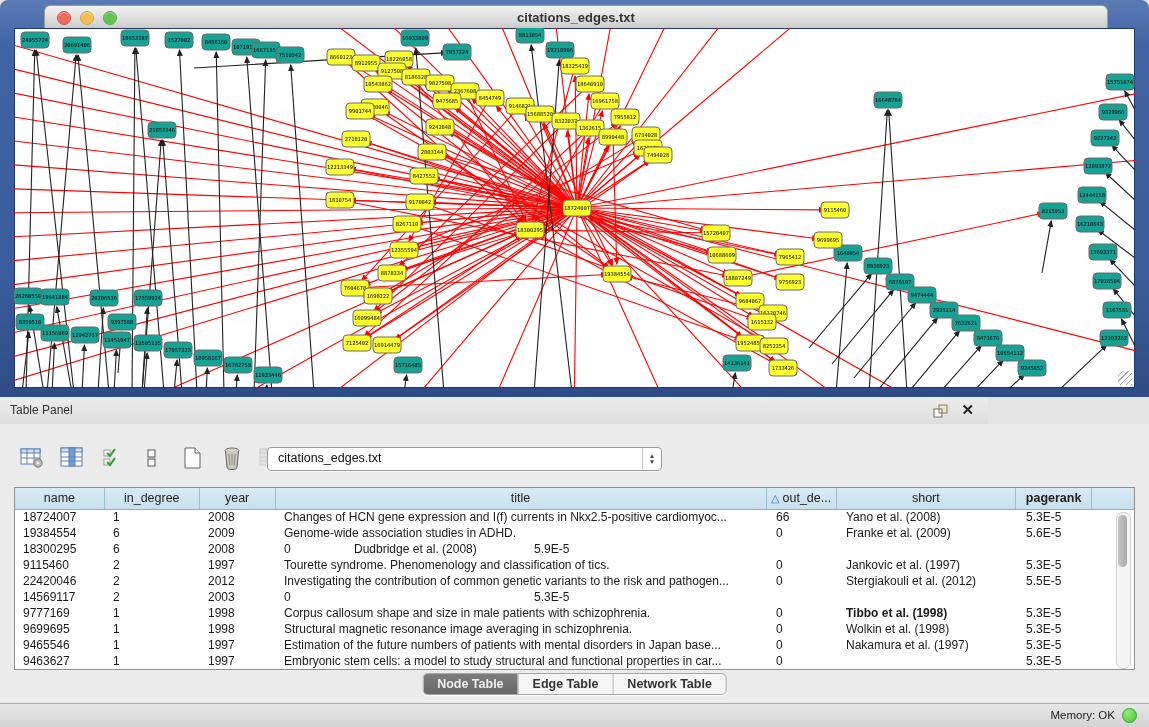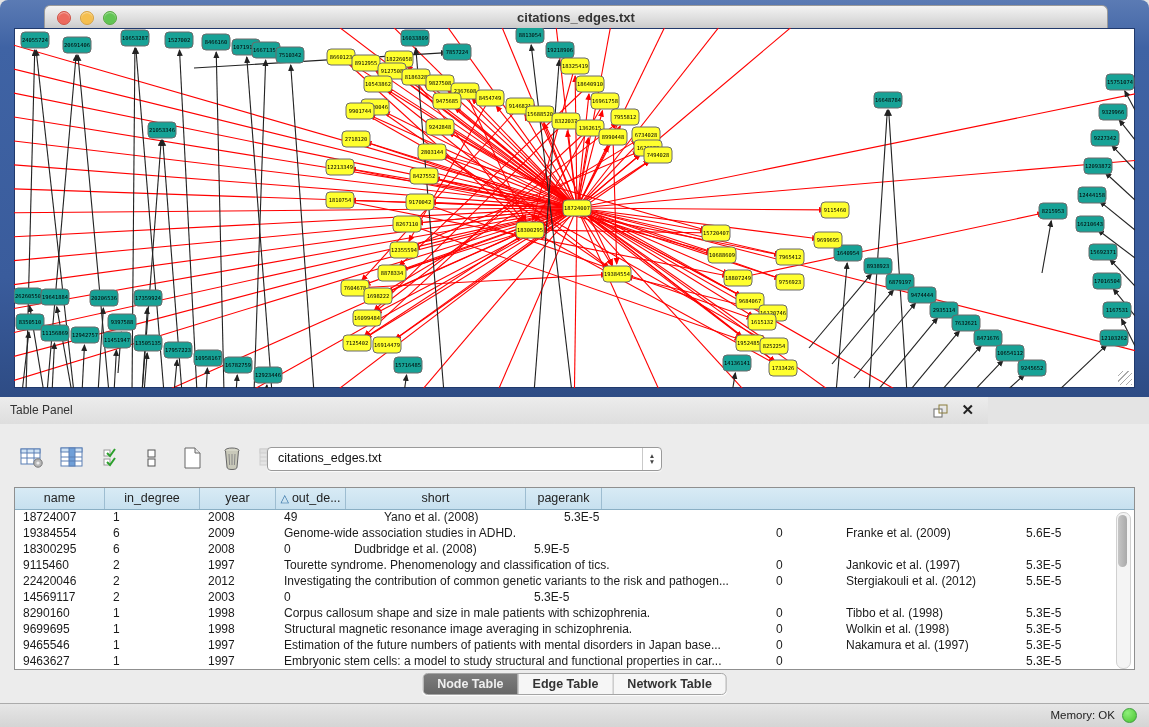--- a/index.html
+++ b/index.html
@@ -789,32 +789,34 @@
         <span>▲</span>
         <span>▼</span>
       </span>
   </div>
 
   <div class="dtable">
     <div class="thead" id="thead">
         <div class="th" style="width: 90px;">name</div>
         <div class="th" style="width: 95px;">in_degree</div>
         <div class="th" style="width: 76px;">year</div>
+        <div class="th" style="width: 492px;">title</div>
         <div class="th" style="width: 70px;"><span class="sort-tri">△</span>out_de...</div>
         <div class="th" style="width: 180px;">short</div>
-        <div class="th" style="width: 76px;">pagerank</div>
+        <div class="th" style="width: 76px; font-weight: bold;">pagerank</div>
         <div class="th" style="width: 42px;"></div>
       </div>
     <div class="tbody" id="tbody">
         <div class="tr">
           <div class="td" style="width: 90px;">18724007</div>
           <div class="td" style="width: 95px;">1</div>
           <div class="td" style="width: 76px;">2008</div>
-          <div class="td" style="width: 70px;">49</div>
-          <div class="td" style="width: 180px; margin-left: 30px;">Yano et al. (2008)</div>
+          <div class="td" style="width: 492px;">Changes of HCN gene expression and I(f) currents in Nkx2.5-positive cardiomyoc...</div>
+          <div class="td" style="width: 70px;">66</div>
+          <div class="td" style="width: 180px;">Yano et al. (2008)</div>
           <div class="td" style="width: 76px;">5.3E-5</div>
         </div>
         <div class="tr">
           <div class="td" style="width: 90px;">19384554</div>
           <div class="td" style="width: 95px;">6</div>
           <div class="td" style="width: 76px;">2009</div>
           <div class="td" style="width: 492px;">Genome-wide association studies in ADHD.</div>
           <div class="td" style="width: 70px;">0</div>
           <div class="td" style="width: 180px;">Franke et al. (2009)</div>
           <div class="td" style="width: 76px;">5.6E-5</div>
@@ -847,26 +849,26 @@
         </div>
         <div class="tr">
           <div class="td" style="width: 90px;">14569117</div>
           <div class="td" style="width: 95px;">2</div>
           <div class="td" style="width: 76px;">2003</div>
           <div class="td" style="width: 70px;">0</div>
           <div class="td" style="width: 180px; margin-top: 24px;">de Silva et al. (2003)</div>
           <div class="td" style="width: 76px;">5.3E-5</div>
         </div>
         <div class="tr">
-          <div class="td" style="width: 90px;">8290160</div>
+          <div class="td" style="width: 90px;">9777169</div>
           <div class="td" style="width: 95px;">1</div>
           <div class="td" style="width: 76px;">1998</div>
           <div class="td" style="width: 492px;">Corpus callosum shape and size in male patients with schizophrenia.</div>
           <div class="td" style="width: 70px;">0</div>
-          <div class="td" style="width: 180px;">Tibbo et al. (1998)</div>
+          <div class="td" style="width: 180px; font-weight: bold;">Tibbo et al. (1998)</div>
           <div class="td" style="width: 76px;">5.3E-5</div>
         </div>
         <div class="tr">
           <div class="td" style="width: 90px;">9699695</div>
           <div class="td" style="width: 95px;">1</div>
           <div class="td" style="width: 76px;">1998</div>
           <div class="td" style="width: 492px;">Structural magnetic resonance image averaging in schizophrenia.</div>
           <div class="td" style="width: 70px;">0</div>
           <div class="td" style="width: 180px;">Wolkin et al. (1998)</div>
           <div class="td" style="width: 76px;">5.3E-5</div>

